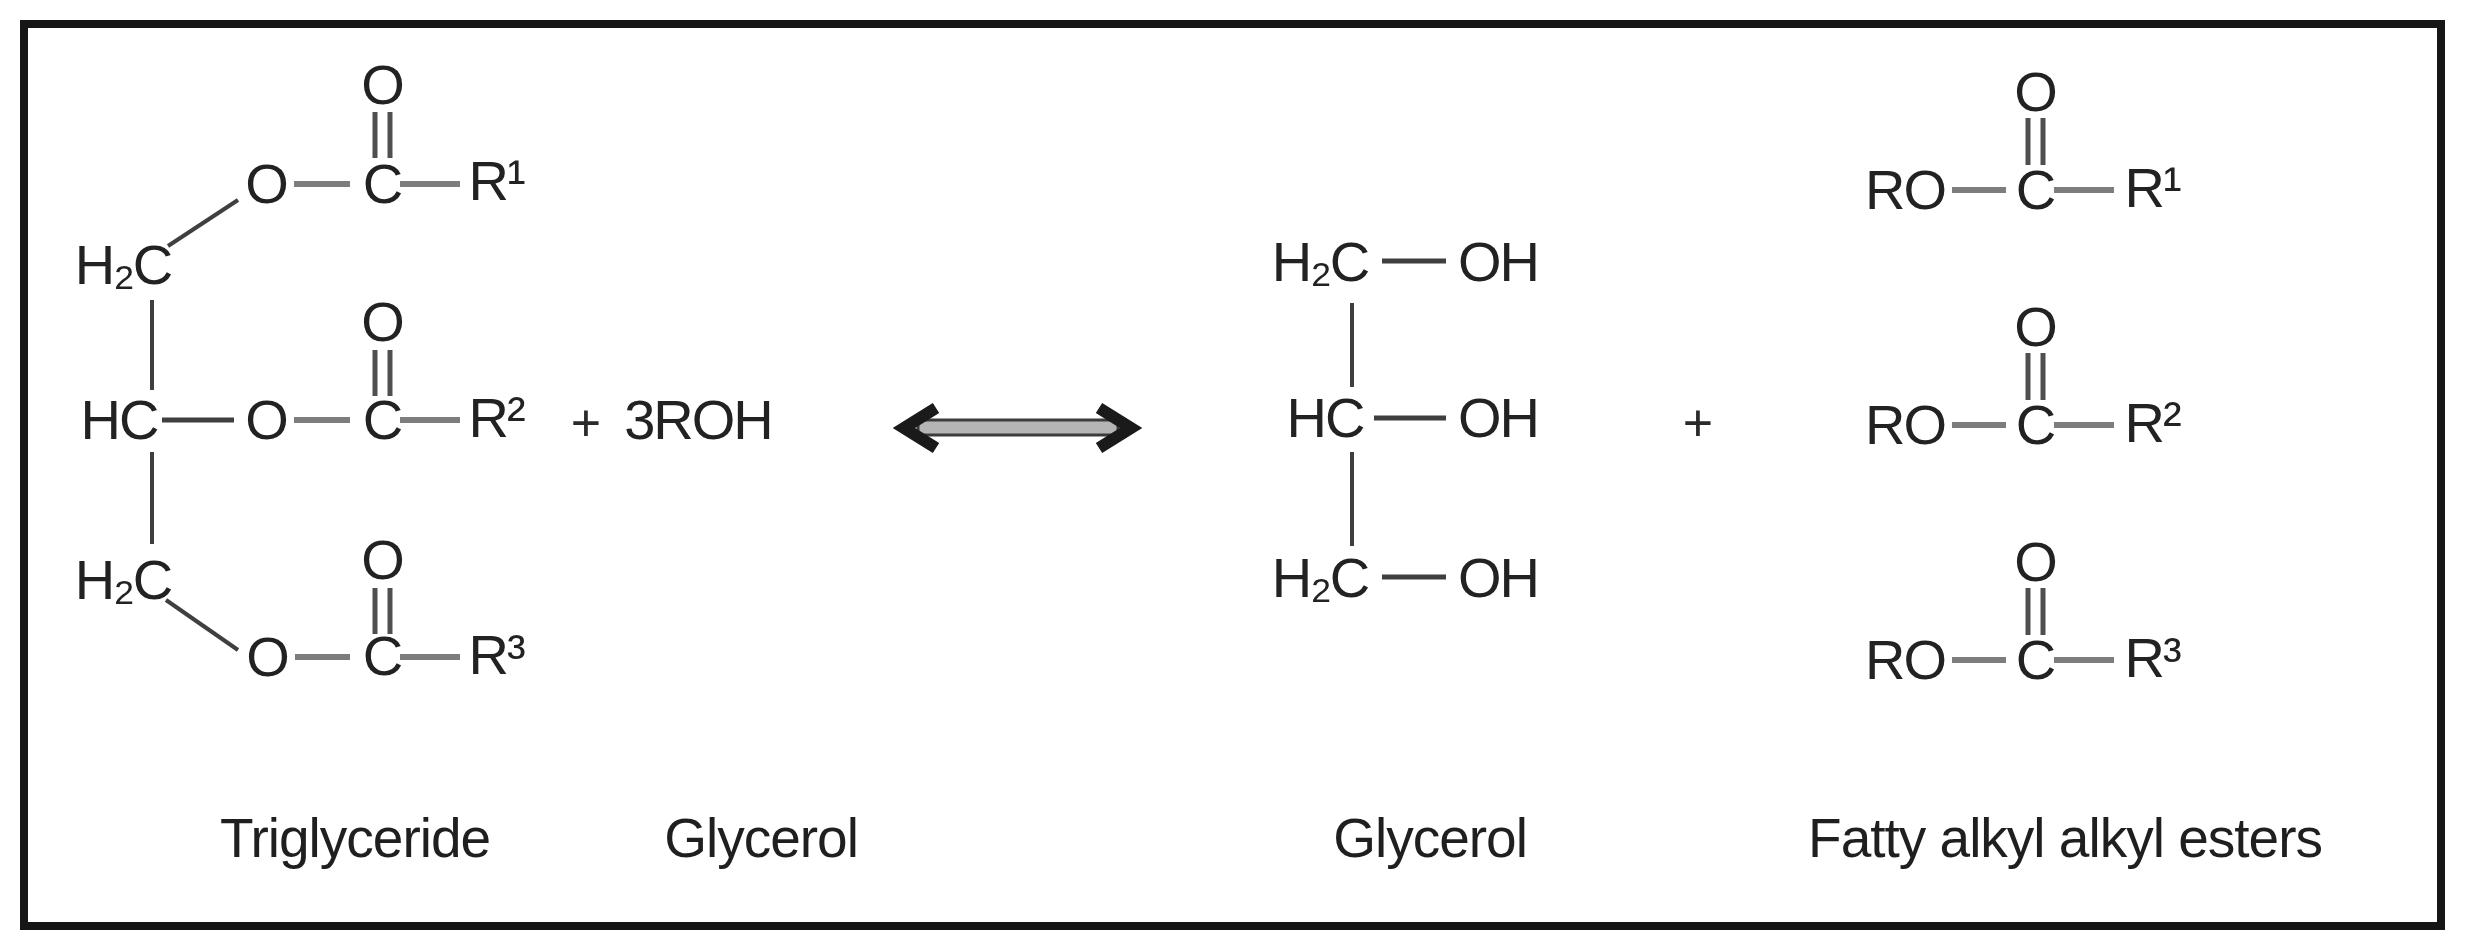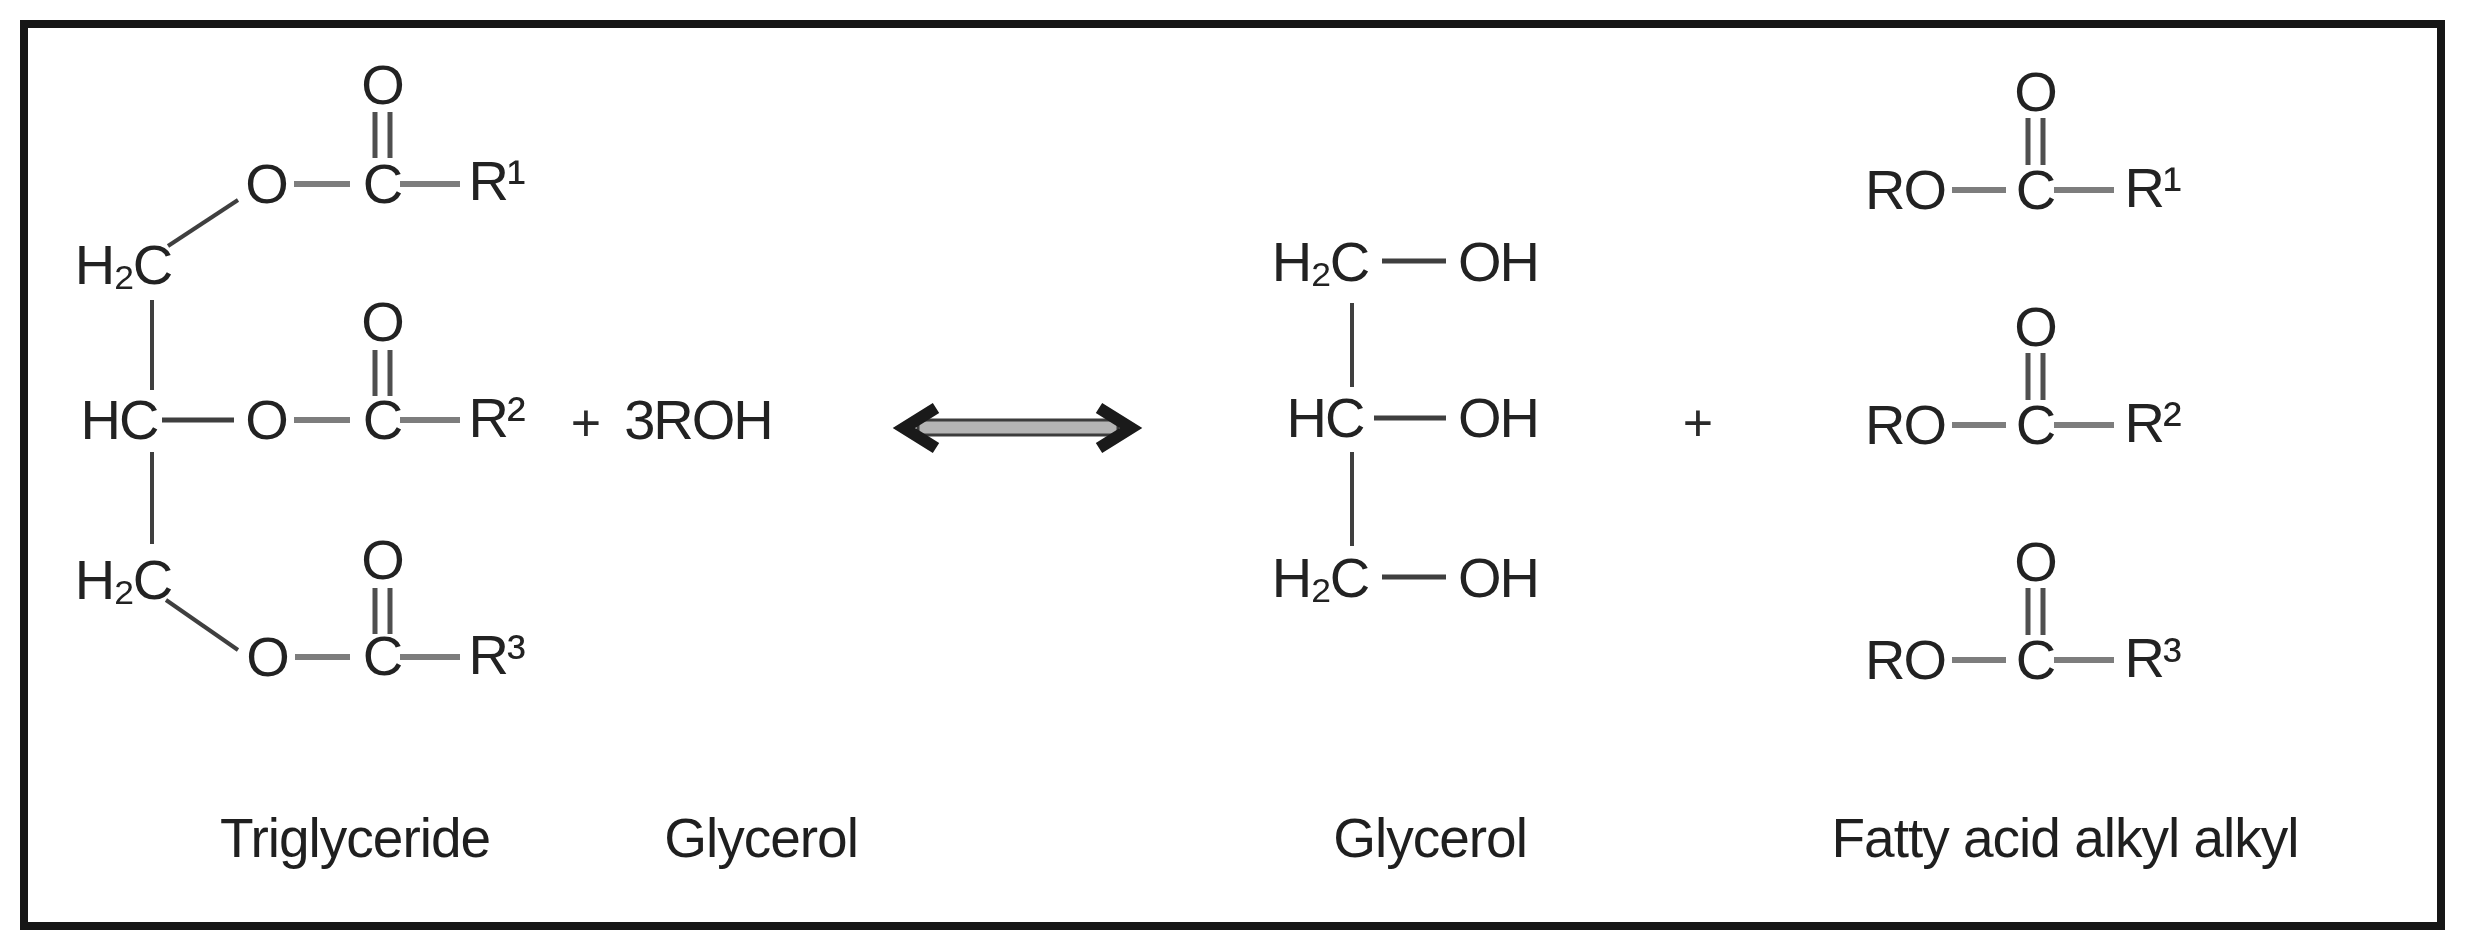--- a/index.html
+++ b/index.html
@@ -153,14 +153,14 @@
   <span class="atom" style="left:2152px; top:423px;">R²</span>
 
   <span class="atom" style="left:1905px; top:660px;">RO</span>
   <span class="atom" style="left:2035px; top:562px;">O</span>
   <span class="atom" style="left:2035px; top:660px;">C</span>
   <span class="atom" style="left:2152px; top:658px;">R³</span>
 
   <span class="lbl" style="left:355px;  top:838px;">Triglyceride</span>
   <span class="lbl" style="left:761px;  top:838px;">Glycerol</span>
   <span class="lbl" style="left:1430px; top:838px;">Glycerol</span>
-  <span class="lbl" style="left:2065px; top:838px;">Fatty acid alkyl alkyl</span>
+  <span class="lbl" style="left:2065px; top:838px;">Fatty alkyl alkyl esters</span>
 </div>
 
 </body></html>

